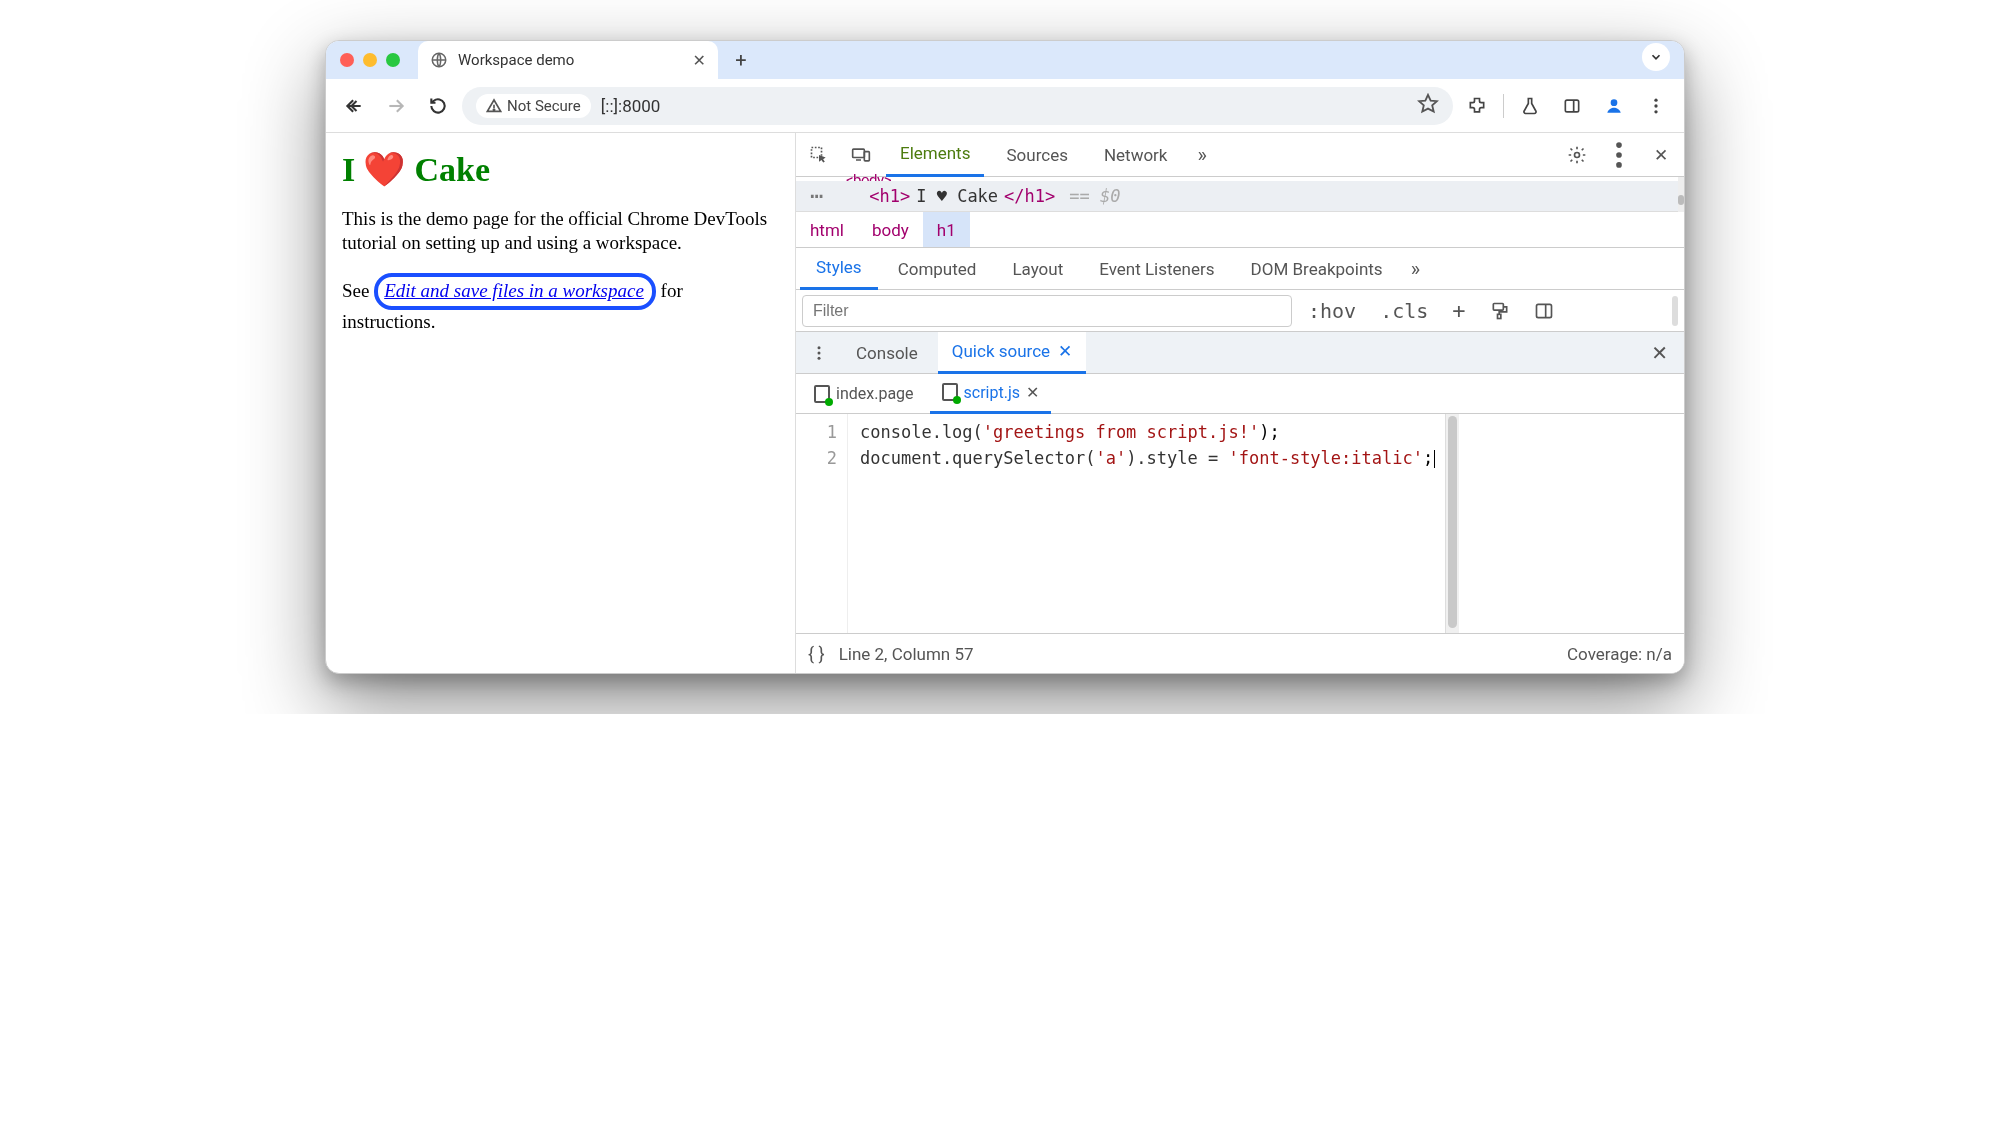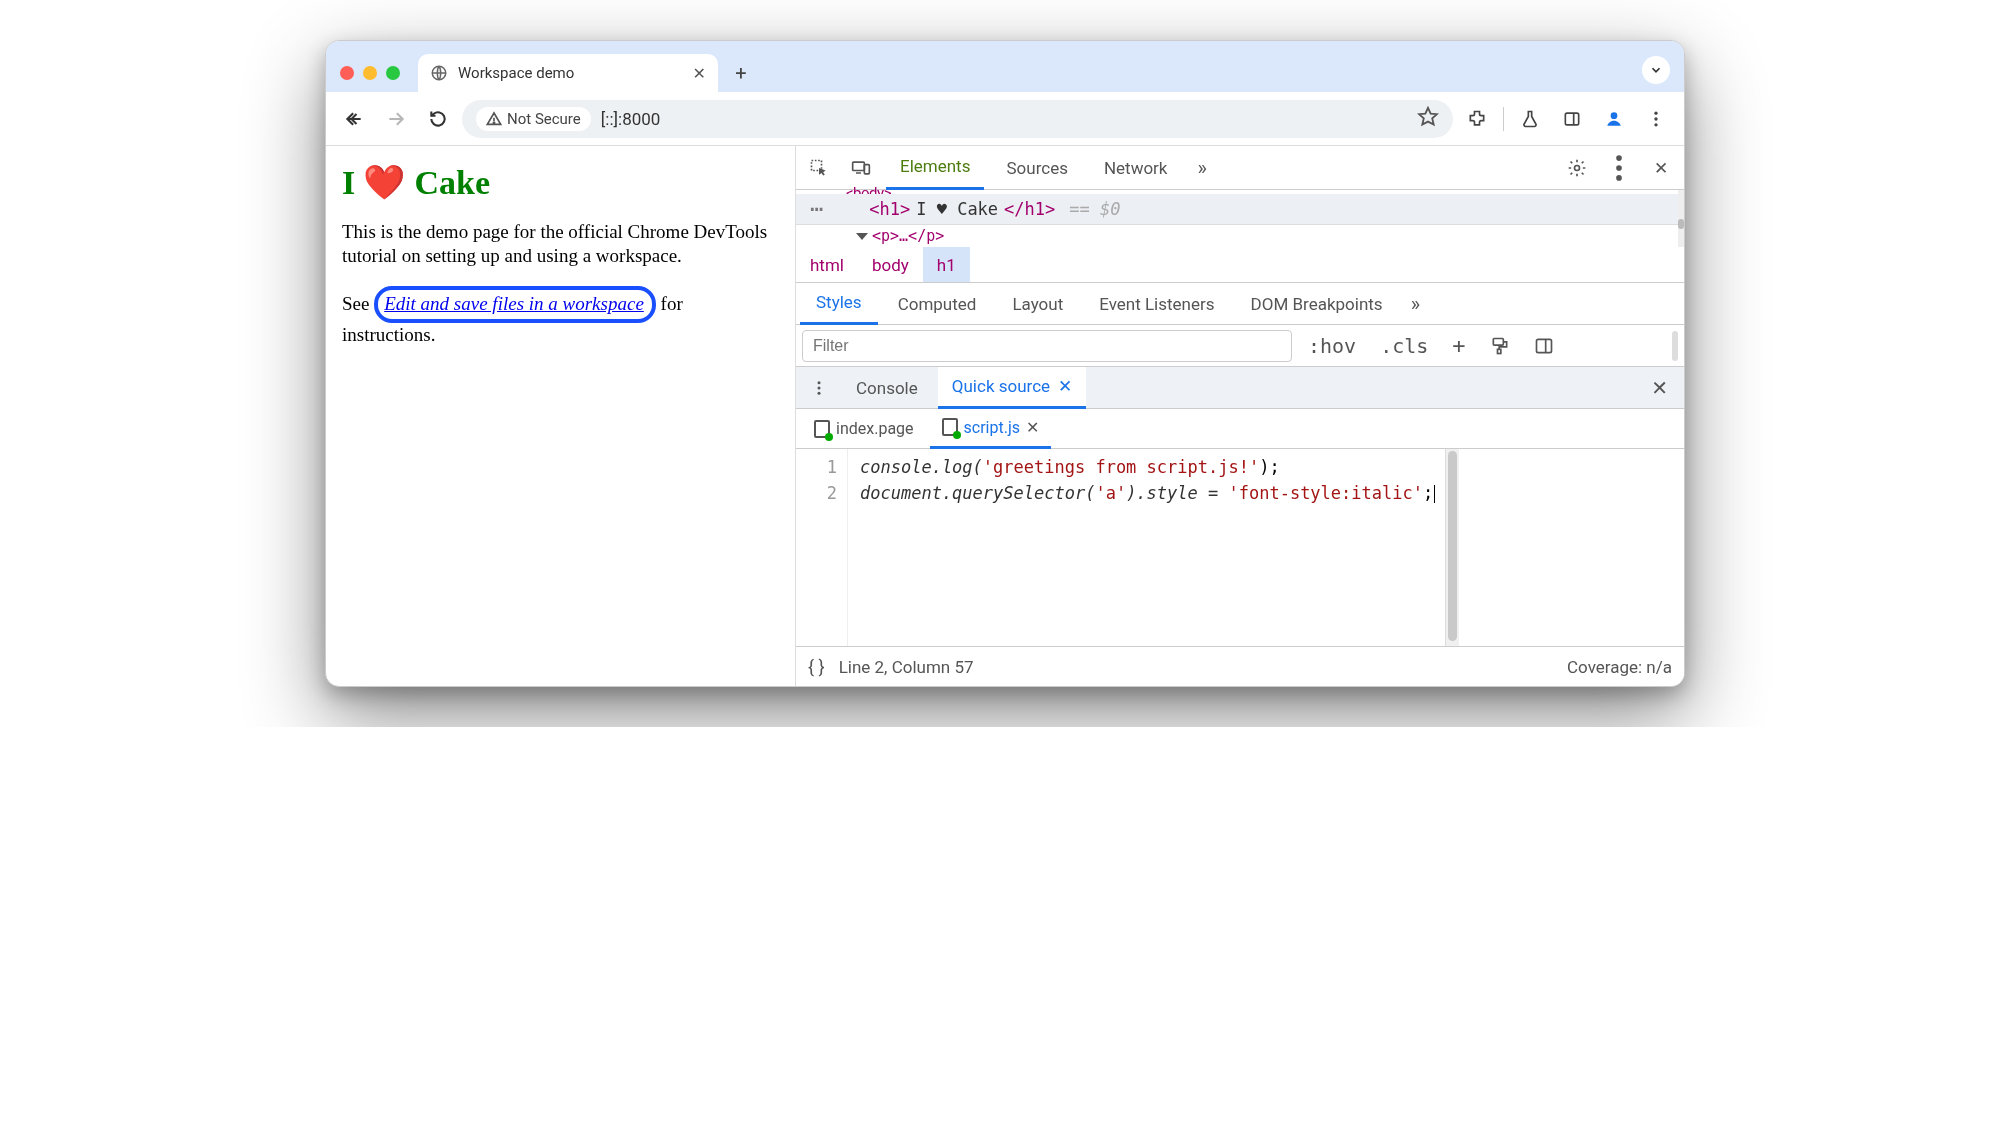--- a/index.html
+++ b/index.html
@@ -14,21 +14,21 @@
   .window {
     width: 1360px;
     border-radius: 14px;
     overflow: hidden;
     box-shadow: 0 30px 80px rgba(0,0,0,0.45), 0 8px 20px rgba(0,0,0,0.25);
     background: #fff;
     border: 1px solid #ccc;
   }
   .titlebar {
     background: #dbe8fb;
-    height: 51px;
+    height: 38px;
     display: flex;
     align-items: flex-end;
     padding: 0 14px;
     gap: 8px;
   }
   .traffic { display: flex; gap: 9px; align-items: center; margin-bottom: 12px; margin-right: 10px;}
   .tl { width: 14px; height: 14px; border-radius: 50%; }
   .tl.red { background: #ff5f57; }
   .tl.yellow { background: #febc2e; }
   .tl.green { background: #28c840; }
@@ -168,21 +168,21 @@
   .file-tab.active { border-bottom:3px solid #1a73e8; color:#1a73e8; }
   .file-icon { width:16px; height:18px; position:relative; }
   .file-icon::before { content:""; position:absolute; inset:0; border:2px solid #555; border-radius:2px; }
   .file-icon .dot { position:absolute; bottom:-3px; right:-3px; width:8px;height:8px;background:#0a0;border-radius:50%; }
   .code-area {
     flex:1; display:flex; font-family: Menlo, monospace; font-size:17px; background:#fff; overflow:hidden;
     position:relative;
   }
   .gutter { width:52px; text-align:right; color:#999; padding:6px 10px 0 0; border-right:1px solid #eee; line-height:1.5;}
   .code { padding:6px 10px 0 12px; white-space:pre; line-height:1.5; }
-  .code .fn { color:#333;font-style:italic; }
+  .code .fn { color:#333; }
   .code .paren { color:#000; }
   .code .str { color:#a31515; }
   .cursor-bar { display:inline-block; width:1px; height:18px; background:#000; vertical-align:middle; margin-left:1px;}
   .scrollbar-v { width:14px; background:#f0f0f0; border-left:1px solid #ddd; display:flex; flex-direction:column;}
   .sb-thumb { background:#c9c9c9; border-radius:7px; margin:2px; }
   .status-bar {
     display:flex; align-items:center; height:40px; border-top:1px solid #ccc; padding:0 12px; color:#555; font-size:17px;
   }
   .status-bar .fmt { margin-right:14px; font-size:18px; }
   .status-bar .cov { margin-left:auto; }
@@ -341,21 +341,20 @@
       <div class="dom-block">
         <div class="dom-prev" style="overflow:hidden;height:10px;">&lt;body&gt;</div>
         <div class="dom-row">
           <span class="dom-dots">⋯</span>
           <span style="width:22px"></span>
           <span class="tag-red">&lt;h1&gt;</span>
             <span>I ♥ Cake</span>
             <span class="tag-red">&lt;/h1&gt;</span>
           <span class="dom-eq">== $0</span>
         </div>
-        <div class="dom-next"><span class="tri"></span><span>&lt;p&gt;…&lt;/p&gt;</span></div>
         <div class="rsb">
             <div class="rth"></div>
           </div>
       </div>
 
       <div class="breadcrumb">
         <div class="bc-item">html</div>
         <div class="bc-item">body</div>
         <div class="bc-item active">h1</div>
       </div>

